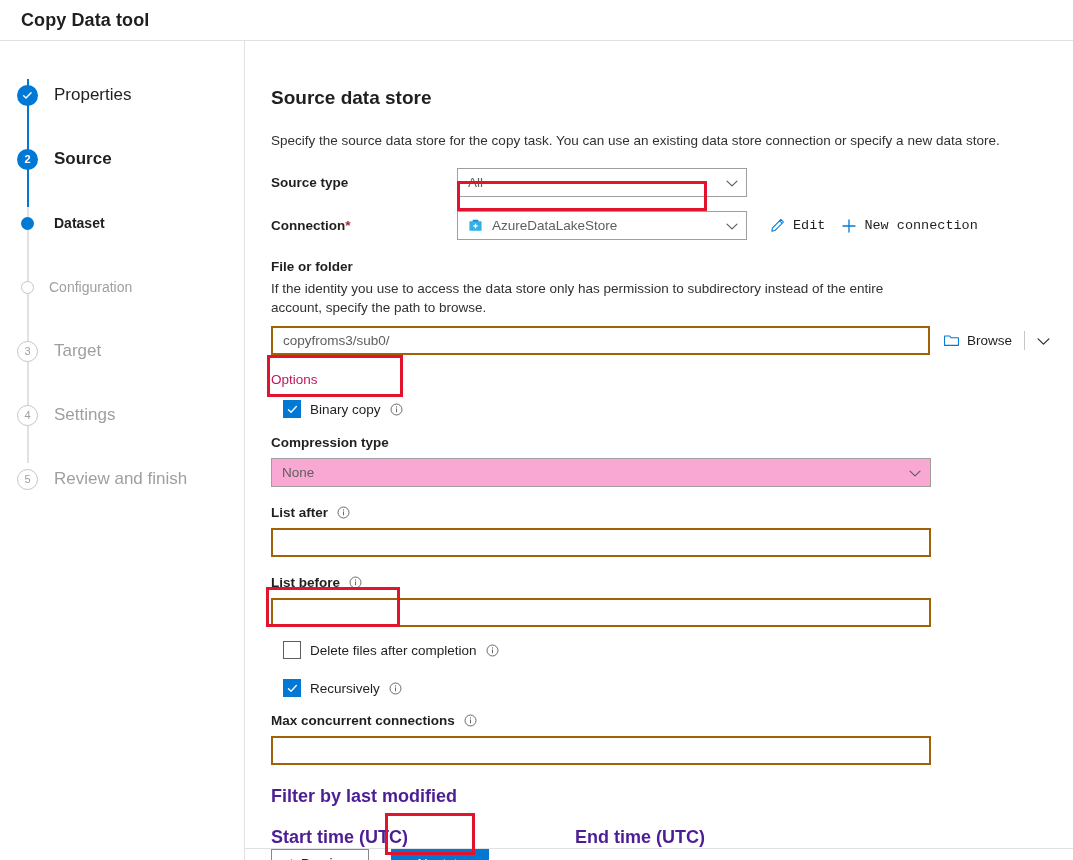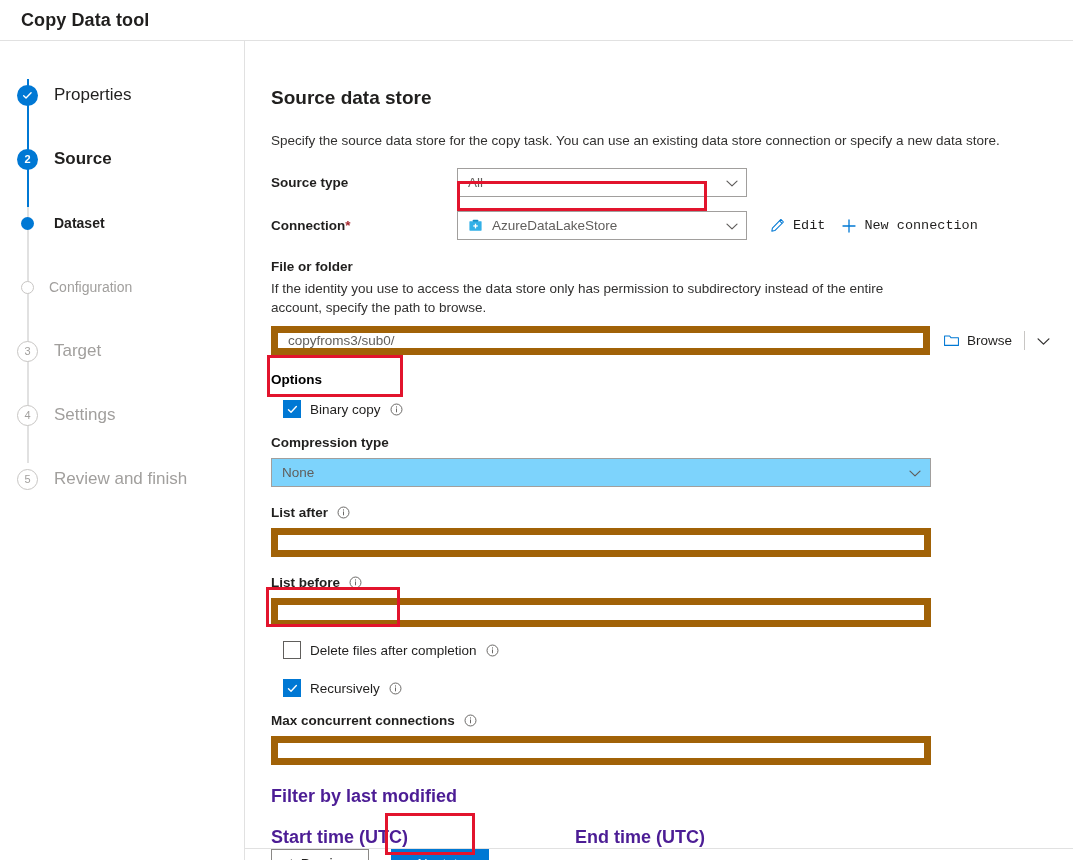--- a/index.html
+++ b/index.html
@@ -239,37 +239,37 @@
   .help-text {
     font-size: 13.5px;
     color: #323130;
     line-height: 19px;
     margin-top: 5px;
     max-width: 660px;
   }
   .text-input {
     height: 29px;
     box-sizing: border-box;
-    border: 7px solid #a16207;
+    border: 2px solid #a16207;
     background: #ffffff;
     display: flex;
     align-items: center;
     padding-left: 10px;
     font-size: 13.5px;
     color: #323130;
     width: 659px;
   }
   .text-input.placeholder { color: #605e5c; }
   .wide-select {
     position: relative;
     width: 660px;
     height: 29px;
     box-sizing: border-box;
     border: 1px solid #a19f9d;
-    background: #7dd3fc;
+    background: #f9a8d4;
     display: flex;
     align-items: center;
     padding-left: 10px;
     font-size: 13.5px;
     color: #605e5c;
   }
   .wide-select .chev { position: absolute; right: 9px; top: 50%; transform: translateY(-50%); }
 
   .browse-wrap {
     display: flex;
@@ -350,22 +350,22 @@
     color: #201f1e;
   }
   .btn.primary {
     background: #0078d4;
     border: 1px solid #0078d4;
     color: #ffffff;
   }
 
   .section-label {
     font-size: 13.5px;
-    font-weight: 700;
-    color: #000000;
+    font-weight: 400;
+    color: #be185d;
   }
   .static-label {
     font-size: 18px;
     font-weight: 600;
     color: #4c1d95;
   }
 </style>
 </head>
 <body>
 

